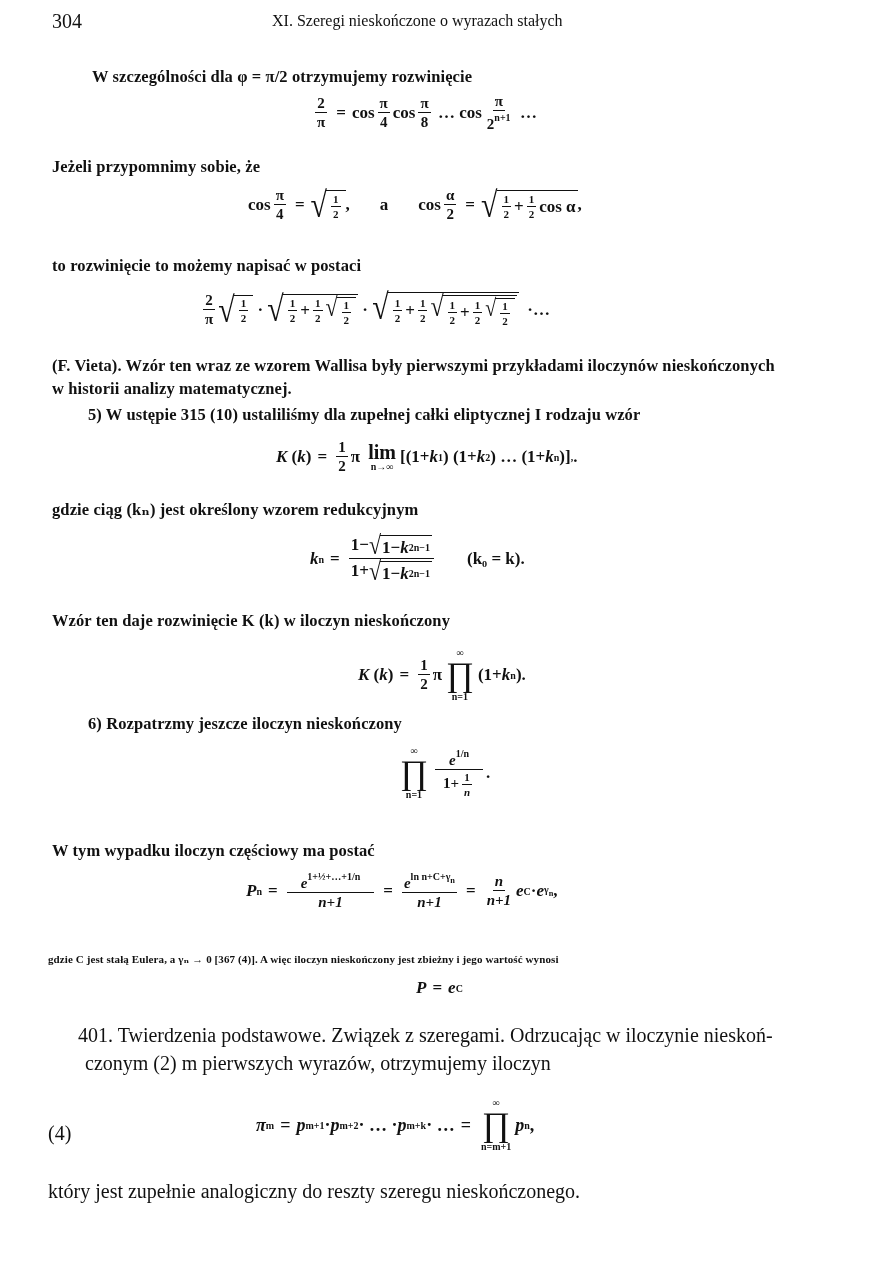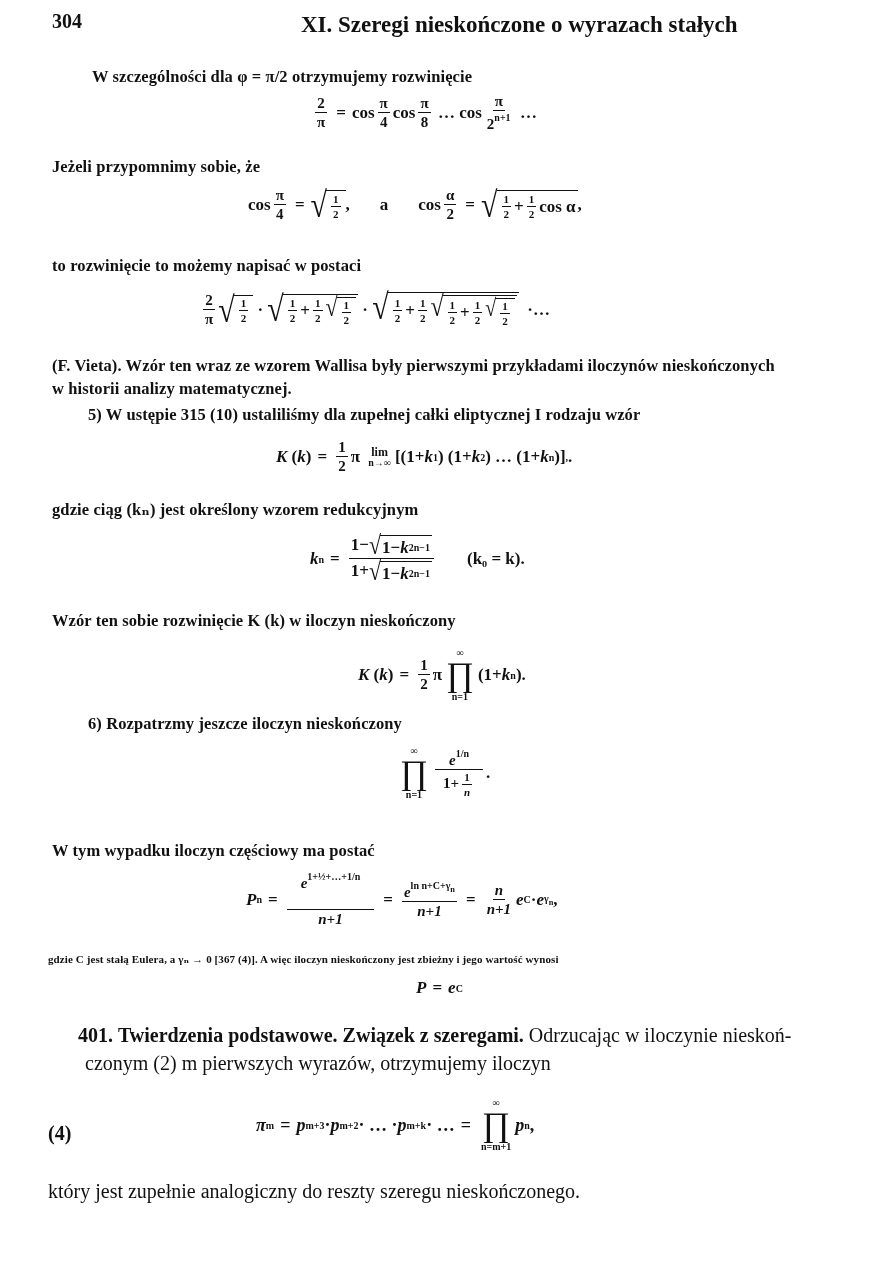--- a/index.html
+++ b/index.html
@@ -1,19 +1,19 @@
 <!DOCTYPE html>
 <html><head>
 <meta charset="utf-8">
 <style>
   html, body { margin: 0; padding: 0; background: #ffffff; }
   body { width: 893px; height: 1263px; position: relative; overflow: hidden;
          font-family: "Liberation Serif", "DejaVu Serif", serif; color: #111; }
   .abs { position: absolute; }
-  .bold { font-weight: bold; text-align: right; }
+  .bold { font-weight: normal; text-align: right; }
   .txt { font-size: 16.5px; font-weight: bold; letter-spacing: 0.1px; white-space: nowrap; }
   .big { font-size: 20px; }
   .it { font-style: italic; }
   .math { font-size: 17px; font-weight: bold; white-space: nowrap; display: flex; align-items: center; }
   .frac { display: inline-flex; flex-direction: column; align-items: center; vertical-align: middle; margin: 0 3px; line-height: 1; }
   .frac .num { border-bottom: 1.6px solid #111; padding: 0 2px 1px; font-size: 15px; }
   .frac .den { padding: 2px 2px 0; font-size: 15px; }
   .frac.small .num, .frac.small .den { font-size: 11px; }
   .sqrt { display: inline-flex; align-items: stretch; vertical-align: middle; }
   .sqrt .rad { font-size: 30px; line-height: 1; transform: scaleY(1.2); margin-right: -1px; font-weight: normal; }
@@ -22,21 +22,21 @@
   .sup { font-size: 10px; vertical-align: 8px; }
   .prod { display: inline-flex; flex-direction: column; align-items: center; margin: 0 4px; line-height: 1; }
   .prod .sym { font-size: 34px; font-weight: normal; }
   .prod .lim { font-size: 10px; }
   .op { margin: 0 6px; }
 </style>
 </head>
 <body>
 
 <div class="abs bold" style="left:52px;top:10px;font-size:20px;">304</div>
-<div class="abs bold" style="left:272px;top:12px;font-size:23px;margin-left:29px;">XI. Szeregi nieskończone o wyrazach stałych</div>
+<div class="abs bold" style="left:272px;top:12px;font-size:16px;">XI. Szeregi nieskończone o wyrazach stałych</div>
 
 <div class="abs txt" style="left:92px;top:67px;">W szczególności dla φ = π/2 otrzymujemy rozwinięcie</div>
 
 <div class="abs math" style="left:312px;top:94px;">
   <span class="frac">
       <span class="num">2</span>
       <span class="den">π</span>
     </span>
   <span class="op">=</span>cos
   <span class="frac">
@@ -154,21 +154,21 @@
 
 <div class="abs txt" style="left:88px;top:405px;">5) W ustępie 315 (10) ustaliliśmy dla zupełnej całki eliptycznej I rodzaju wzór</div>
 
 <div class="abs math" style="left:276px;top:440px;">
   <span class="it">K</span>&nbsp;(<span class="it">k</span>)<span class="op">=</span>
   <span class="frac">
       <span class="num">1</span>
       <span class="den">2</span>
     </span>π&nbsp;
   <span class="prod">
-      <span style="font-size:12px;">lim</span>
+      <span style="font-size:20px;">lim</span>
       <span class="lim">n→∞</span>
     </span>
   [(1+<span class="it">k</span><span class="sub">1</span>)&nbsp;(1+<span class="it">k</span><span class="sub">2</span>)&nbsp;…&nbsp;(1+<span class="it">k</span><span class="sub">n</span>)]<span class="sub">,</span>.
 </div>
 
 <div class="abs txt" style="left:52px;top:500px;">gdzie ciąg (kₙ) jest określony wzorem redukcyjnym</div>
 
 <div class="abs math" style="left:310px;top:535px;">
   <span class="it">k</span>
     <span class="sub">n</span>
@@ -179,21 +179,21 @@
           <span class="body">1−<span class="it">k</span><span class="sup">2</span><span class="sub">n−1</span></span>
         </span></span>
     <span class="den" style="font-size:17px;">1+<span class="sqrt">
           <span class="rad" style="font-size:22px;">√</span>
           <span class="body">1−<span class="it">k</span><span class="sup">2</span><span class="sub">n−1</span></span>
         </span></span>
   </span>
   <span style="margin-left:30px;">(k₀ = k).</span>
 </div>
 
-<div class="abs txt" style="left:52px;top:611px;">Wzór ten sobie rozwinięcie K (k) w iloczyn nieskończony</div>
+<div class="abs txt" style="left:52px;top:611px;">Wzór ten daje rozwinięcie K (k) w iloczyn nieskończony</div>
 
 <div class="abs math" style="left:358px;top:648px;">
   <span class="it">K</span>&nbsp;(<span class="it">k</span>)<span class="op">=</span>
   <span class="frac">
       <span class="num">1</span>
       <span class="den">2</span>
     </span>π
   <span class="prod">
       <span class="lim">∞</span>
       <span class="sym">∏</span>
@@ -217,21 +217,21 @@
           <span class="den it">n</span>
         </span></span>
   </span>.
 </div>
 
 <div class="abs txt" style="left:52px;top:841px;">W tym wypadku iloczyn częściowy ma postać</div>
 
 <div class="abs math" style="left:246px;top:872px;">
   <span class="it">P</span><span class="sub">n</span><span class="op">=</span>
   <span class="frac">
-      <span class="num" style="padding:0 14px 18px;"><span class="it">e</span><span class="sup">1+½+…+1/n</span></span>
+      <span class="num" style="padding:0 14px 1px;"><span class="it">e</span><span class="sup">1+½+…+1/n</span></span>
       <span class="den it">n+1</span>
     </span>
   <span class="op">=</span>
   <span class="frac">
       <span class="num"><span class="it">e</span><span class="sup">ln n+C+γ<sub>n</sub></span></span>
       <span class="den it">n+1</span>
     </span>
   <span class="op">=</span>
   <span class="frac">
       <span class="num it">n</span>
@@ -252,21 +252,21 @@
 <div class="abs big" style="left:78px;top:1024px;white-space:nowrap;">
   <span class="bold">401.</span>
   <span class="bold">Twierdzenia podstawowe. Związek z szeregami.</span>
   <span>Odrzucając w iloczynie nieskoń-</span>
 </div>
 <div class="abs big" style="left:48px;top:1052px;white-space:nowrap;margin-left:37px;">czonym (2) m pierwszych wyrazów, otrzymujemy iloczyn</div>
 
 <div class="abs big bold" style="left:48px;top:1122px;">(4)</div>
 <div class="abs math" style="left:256px;top:1098px;font-size:18px;">
   <span class="it">π</span><span class="sub">m</span><span class="op">=</span>
-  <span class="it">p</span><span class="sub">m+3</span>·<span class="it">p</span><span class="sub">m+2</span>·&nbsp;…&nbsp;·<span class="it">p</span><span class="sub">m+k</span>·&nbsp;…<span class="op">=</span>
+  <span class="it">p</span><span class="sub">m+1</span>·<span class="it">p</span><span class="sub">m+2</span>·&nbsp;…&nbsp;·<span class="it">p</span><span class="sub">m+k</span>·&nbsp;…<span class="op">=</span>
   <span class="prod">
       <span class="lim">∞</span>
       <span class="sym">∏</span>
       <span class="lim">n=m+1</span>
     </span>
   <span class="it">p</span><span class="sub">n</span>,
 </div>
 
 <div class="abs big" style="left:48px;top:1180px;white-space:nowrap;">który jest zupełnie analogiczny do reszty szeregu nieskończonego.</div>
 

